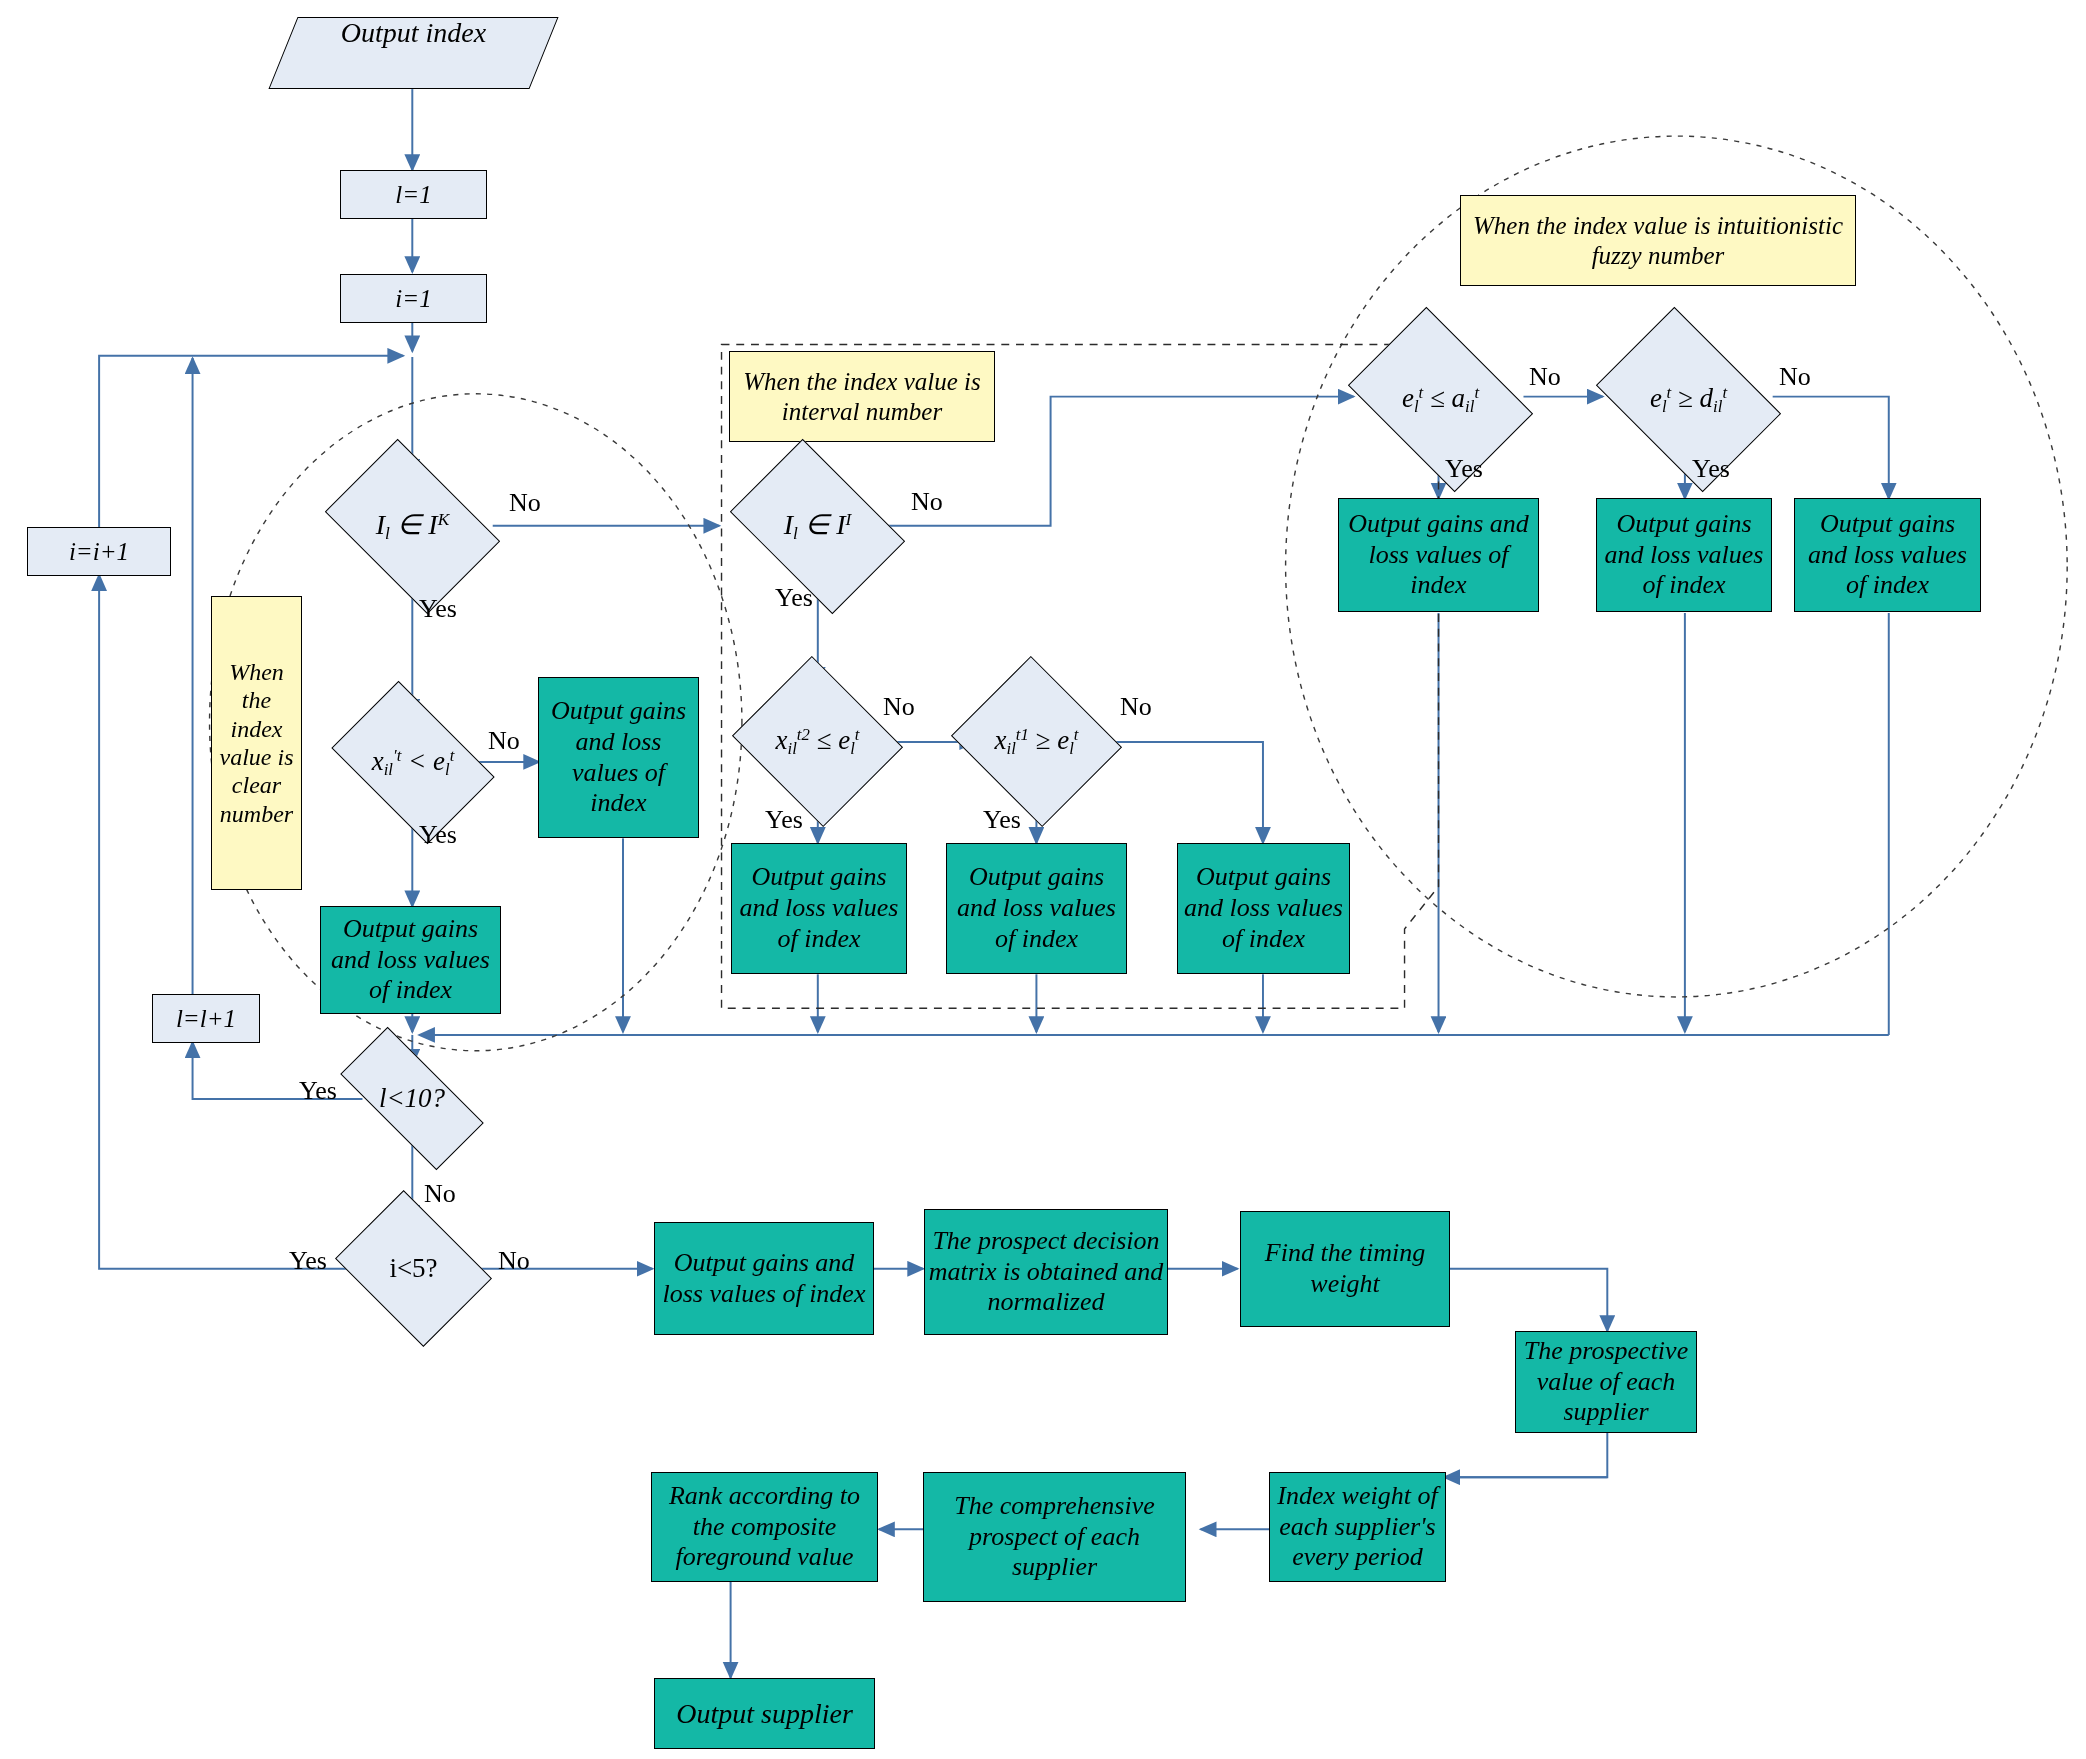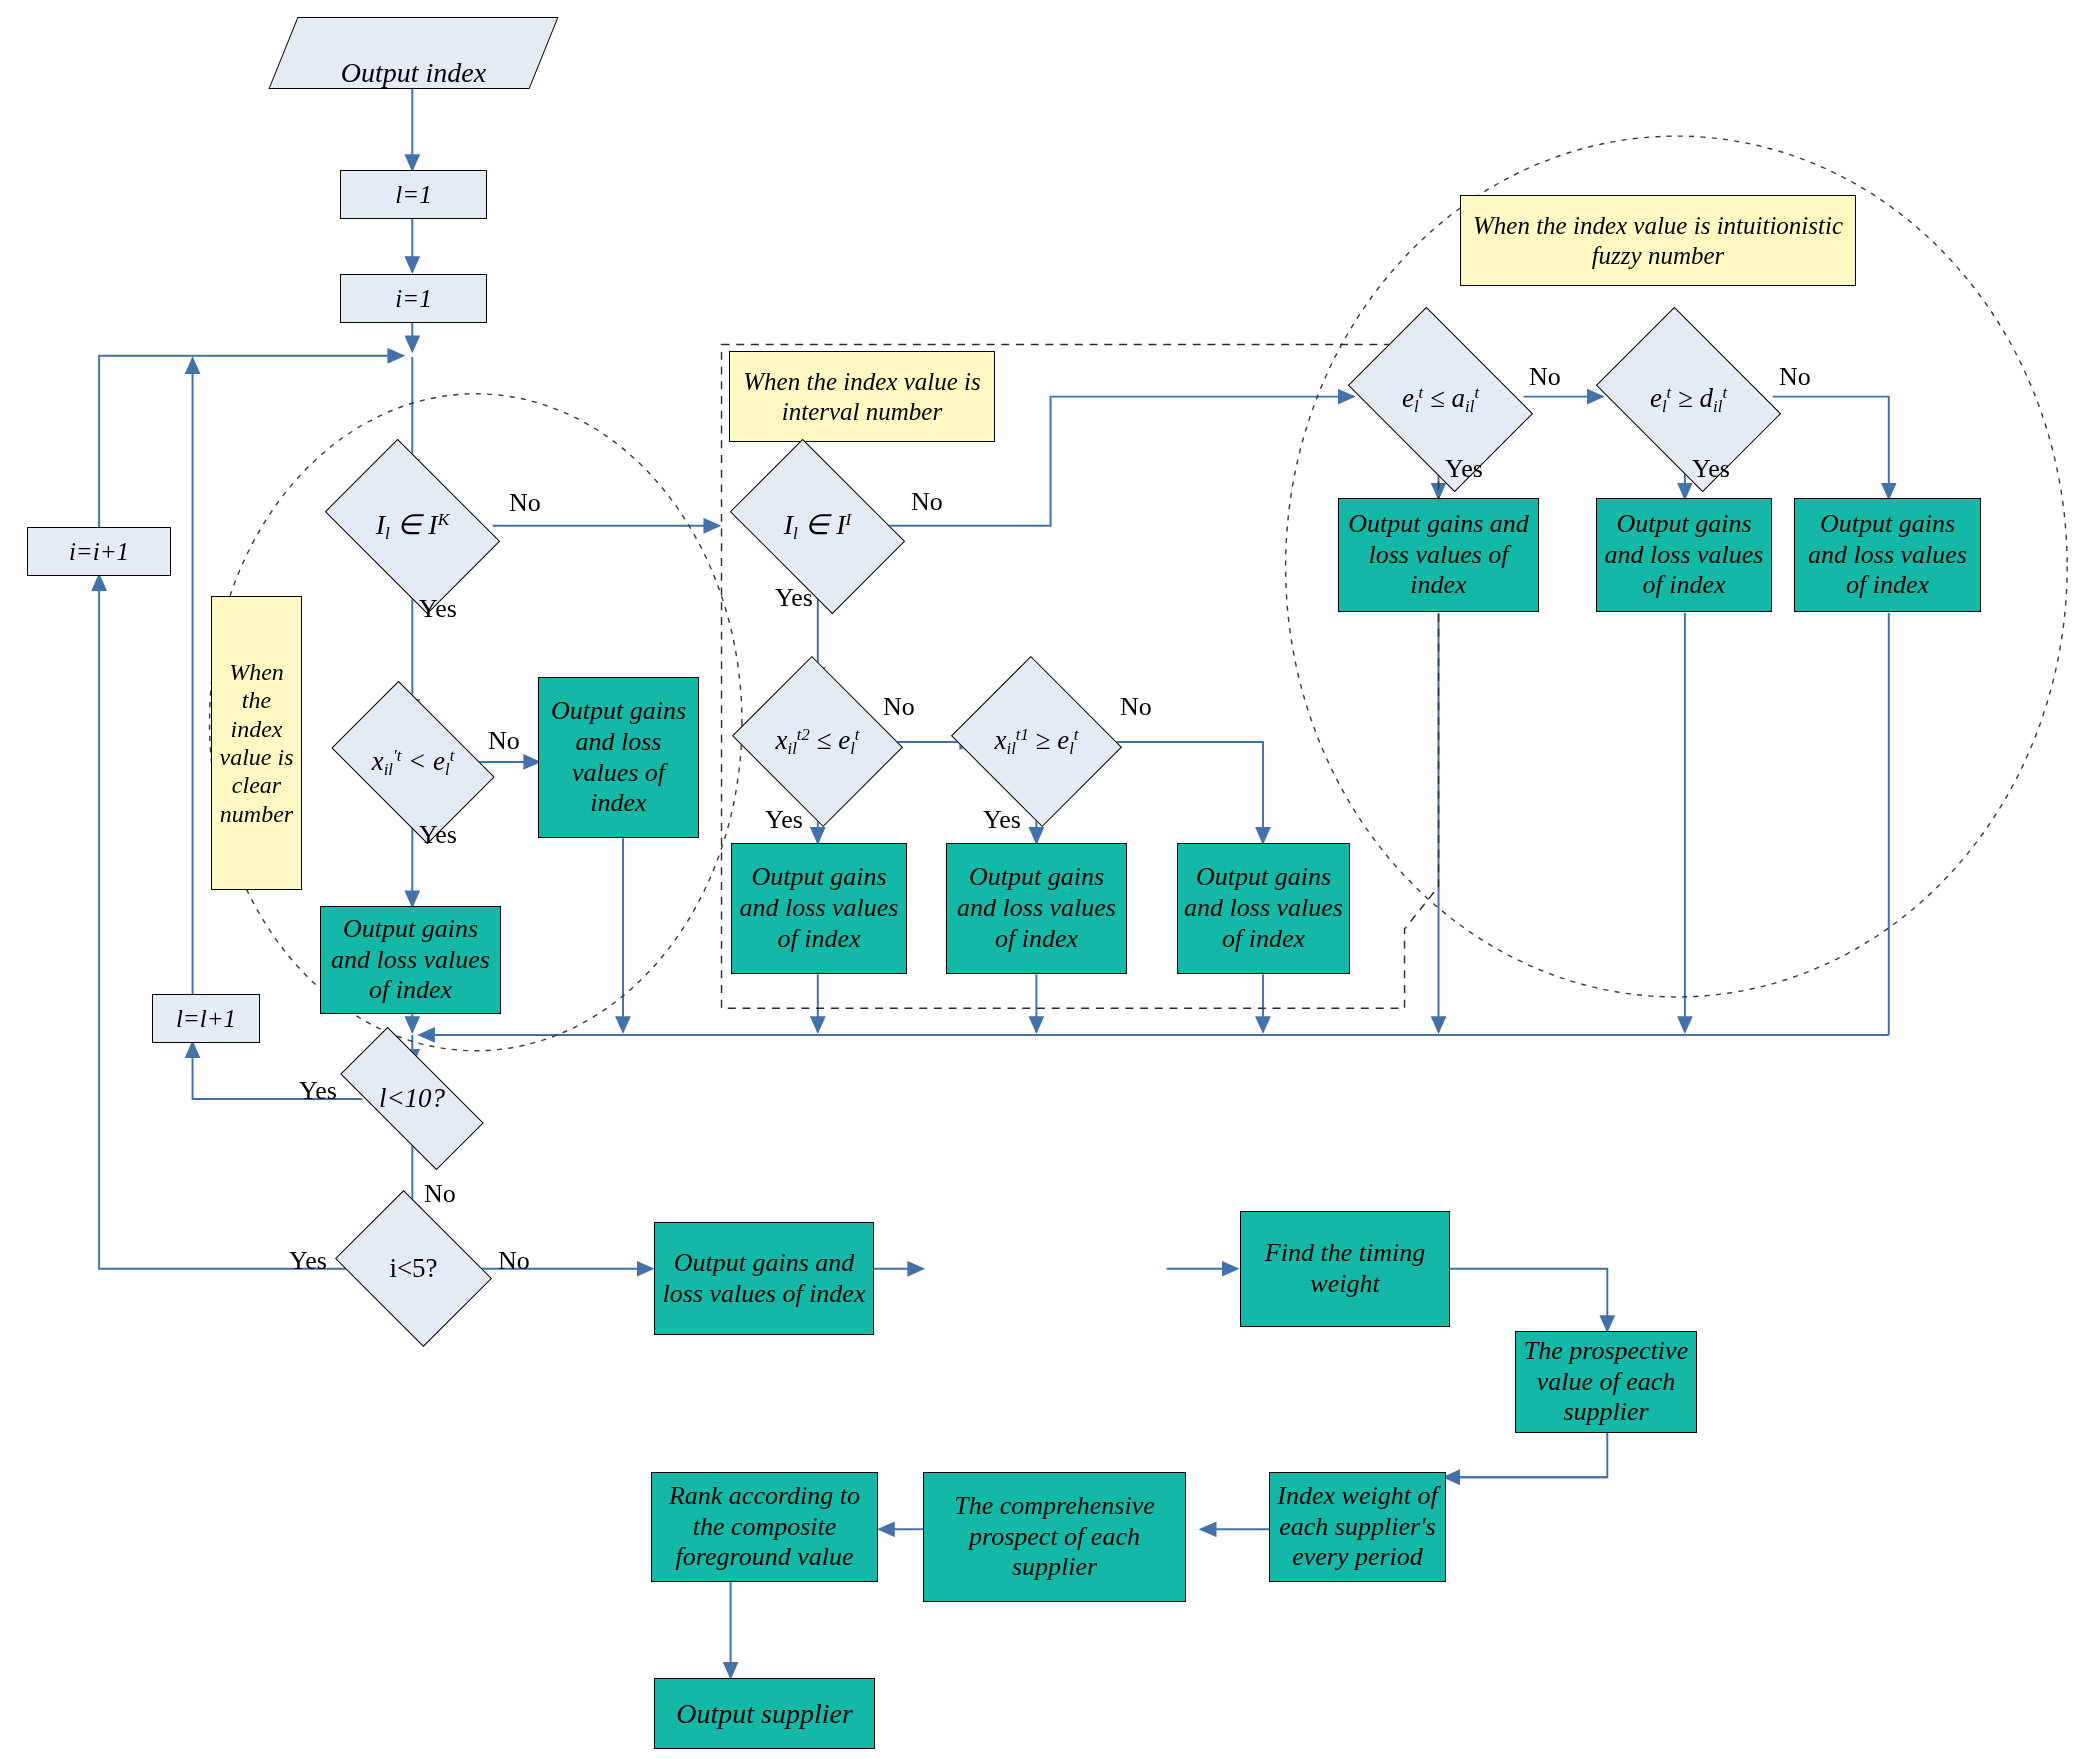--- a/index.html
+++ b/index.html
@@ -48,21 +48,21 @@
   }
   .dshape{
     position:absolute;left:0;top:0;width:100%;height:100%;
     background:#E4EBF5;
     border:1.1px solid #000000;
     transform:rotate(45deg);
     box-sizing:border-box;
   }
   .para{
     position:absolute;
-    display:flex;align-items:flex-end;justify-content:center;
+    display:flex;align-items:flex-start;justify-content:center;
     font-style:italic;
     z-index:5;
   }
   .para .pshape{
     position:absolute;left:0;top:0;width:100%;height:100%;
     background:#E4EBF5;
     border:1.1px solid #000000;
     transform:skewX(-22deg);
     box-sizing:border-box;
   }
@@ -290,20 +290,23 @@
   </div>
 
   <div class="node proc" style="left:1794px;top:498px;width:187px;height:114px;font-size:26px;padding:3.4px;">
     <span>Output gains and loss values of index</span>
   </div>
 
   <div class="node proc" style="left:654px;top:1222px;width:220px;height:113px;font-size:26px;padding:3.4px;">
     <span>Output gains and loss values of index</span>
   </div>
 
+  <div class="node proc" style="left:924px;top:1209px;width:244px;height:126px;font-size:26px;padding:3.4px;">
+    <span>The prospect decision matrix is obtained and normalized</span>
+  </div>
 
   <div class="node proc" style="left:1240px;top:1211px;width:210px;height:116px;font-size:26px;padding:3.4px;">
     <span>Find the timing weight</span>
   </div>
 
   <div class="node proc" style="left:1515px;top:1331px;width:182px;height:102px;font-size:26px;padding:3.4px;justify-content:center;">
     <span>The prospective value of each supplier</span>
   </div>
 
   <div class="node proc" style="left:1269px;top:1472px;width:177px;height:110px;font-size:26px;padding:3.4px;">

